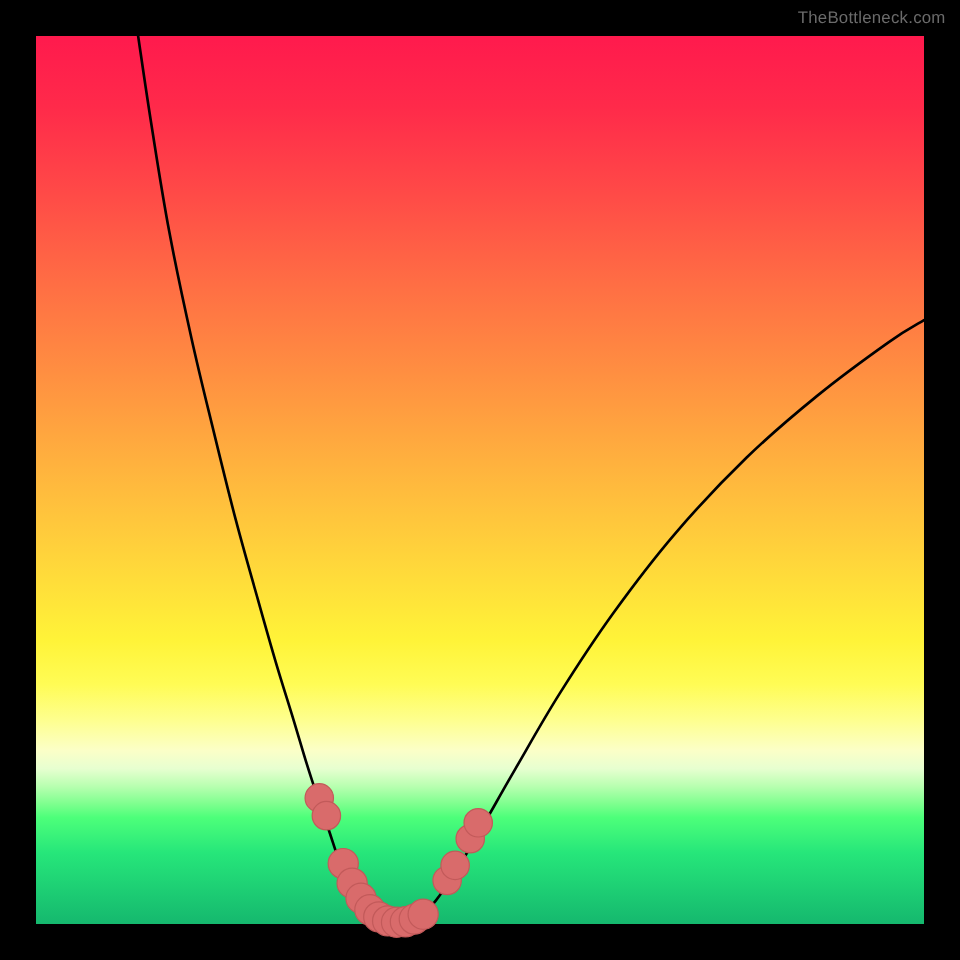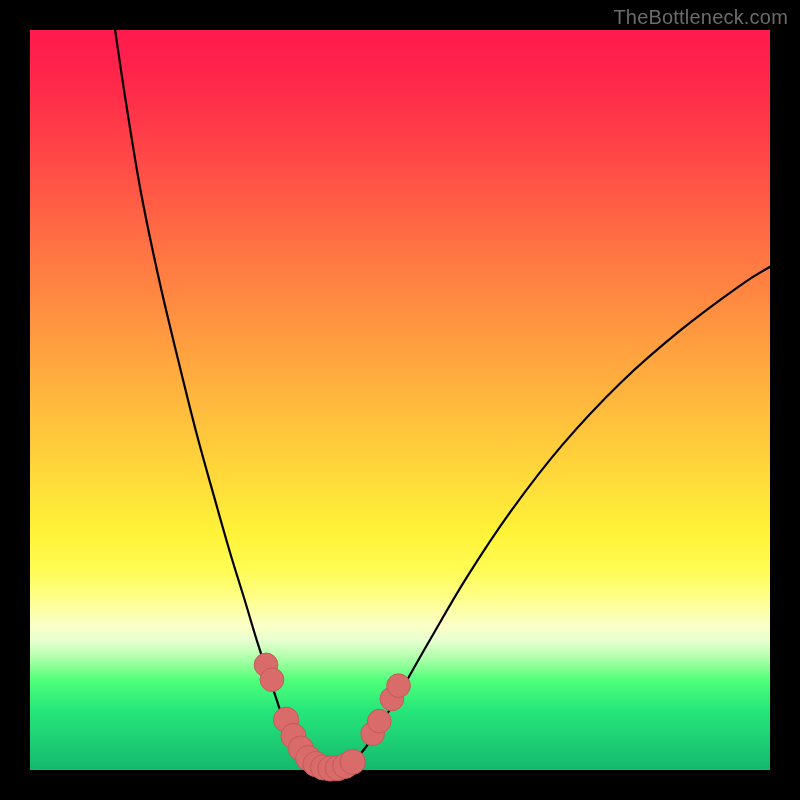--- a/index.html
+++ b/index.html
@@ -44,21 +44,21 @@
       #4dff7a 88%,
       #26e67a 92%,
       #15b86e 100%
     );
   }
   .watermark {
     position: absolute;
     top: 6px;
     right: 12px;
     color: #6b6b6b;
-    font-size: 20px;
+    font-size: 14px;
     letter-spacing: 0.2px;
     font-weight: 400;
     user-select: none;
   }
   svg.curves {
     position: absolute;
     left: 0;
     top: 0;
     width: 740px;
     height: 740px;

